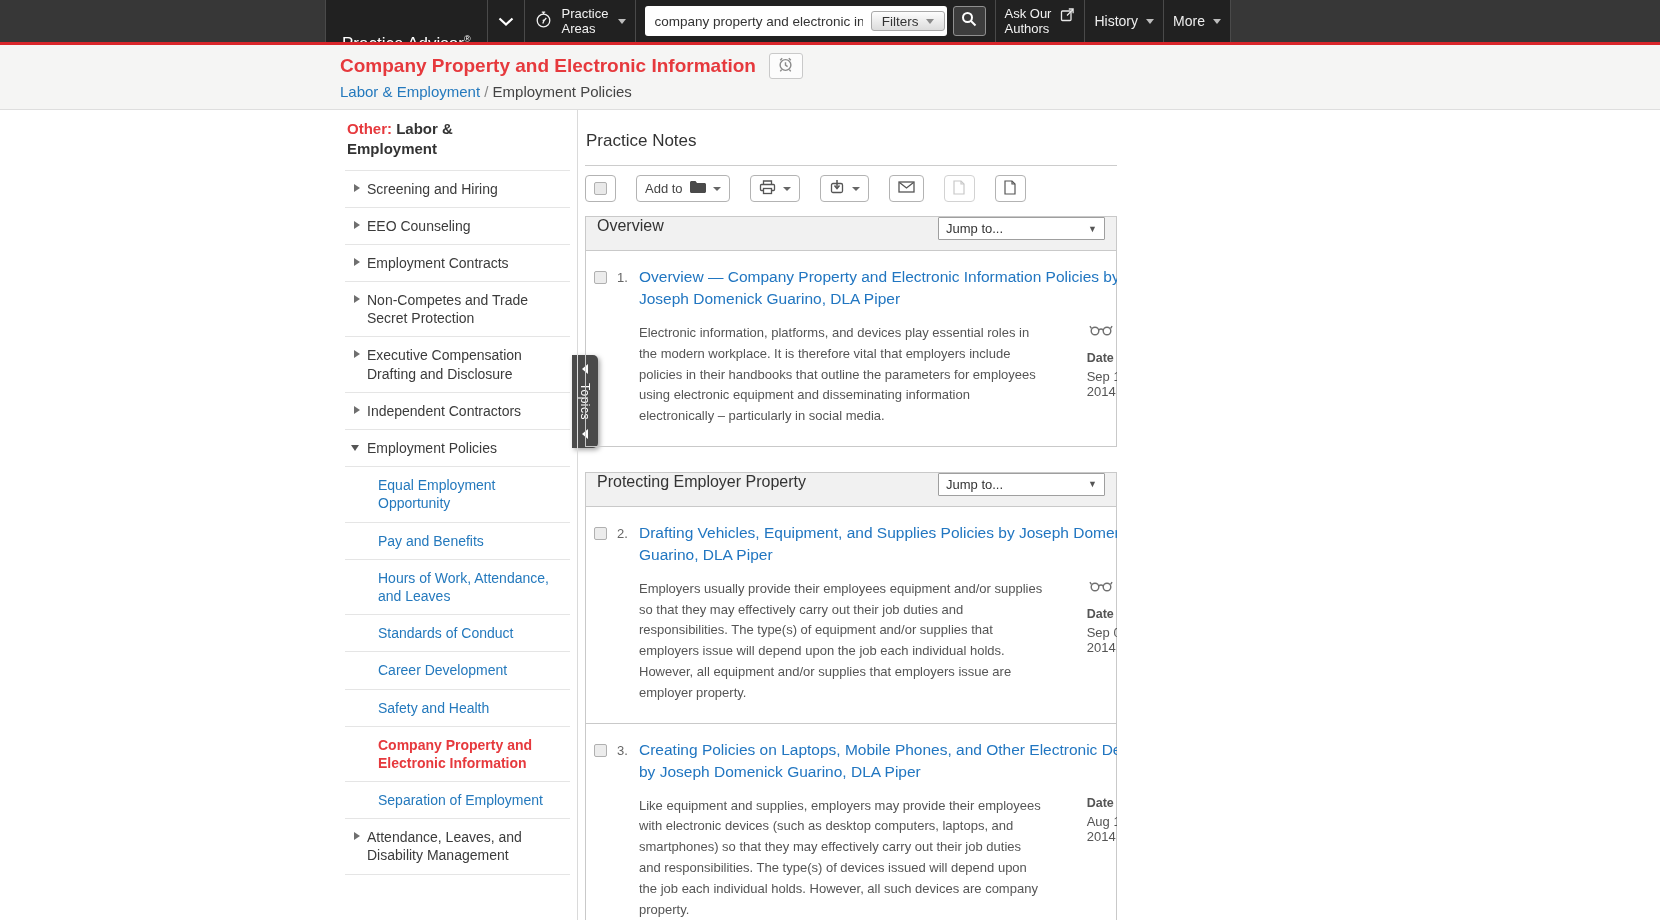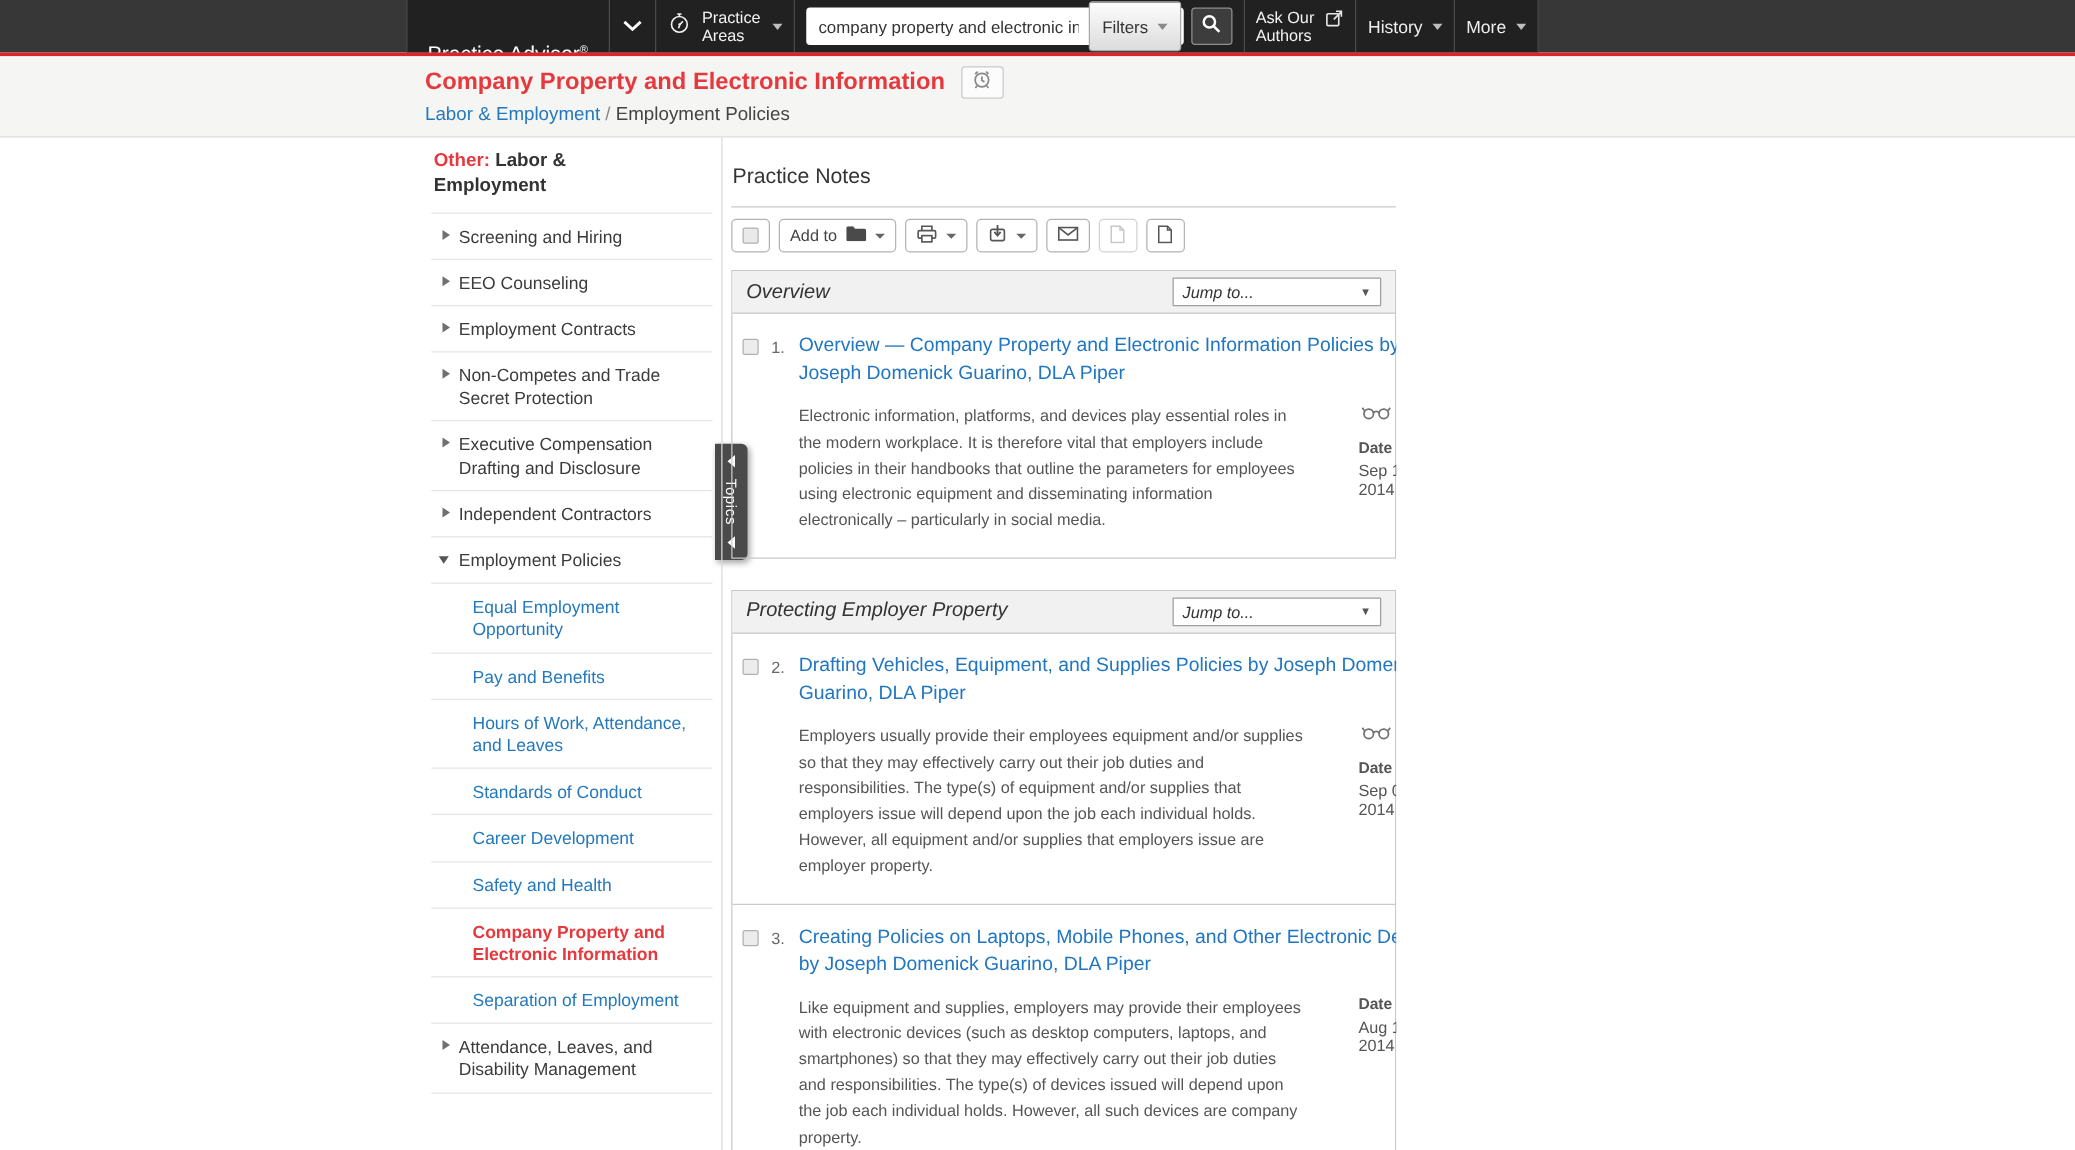--- a/index.html
+++ b/index.html
@@ -18,21 +18,21 @@
   .logo-top { font-size:11.5px; color:#e2e2e2; line-height:1.25; }
   .logo-bottom { font-size:17px; color:#fff; line-height:1.1; }
   .logo-bottom sup { font-size:9px; }
   .nav-chevron { padding:0 10px; }
   .nav-pa { gap:9px; }
   .nav-two-line { font-size:13px; line-height:1.18; color:#f2f2f2; }
   .caret { width:0; height:0; border-left:4.5px solid transparent; border-right:4.5px solid transparent; border-top:5px solid #bdbdbd; }
   .nav-search-cell { padding:0 9px; }
   .searchbox { width:302px; height:30px; background:#fff; border-radius:3px; display:flex; align-items:center; padding:2px; }
   .search-input { flex:1; min-width:0; border:none; outline:none; background:transparent; font-size:13.5px; color:#333; padding:0 8px; font-family:"Liberation Sans", sans-serif; }
-  .filters-btn { height:40px; flex:none; padding:0 10px; border:1px solid #a9a9a9; border-radius:3px;
+  .filters-btn { height:20px; flex:none; padding:0 10px; border:1px solid #a9a9a9; border-radius:3px;
     background:linear-gradient(#fdfdfd,#dcdcdc); font-size:13.5px; color:#333; display:flex; align-items:center; gap:7px; cursor:pointer; }
   .filters-btn .caret { border-top-color:#8a8a8a; }
   .search-btn { width:33px; height:30px; margin-left:6px; border:1px solid #8f8f8f; border-radius:3px; background:#3d3d3d;
     display:flex; align-items:center; justify-content:center; cursor:pointer; }
   .nav-aoa { gap:9px; font-size:13px; line-height:1.2; }
   .nav-simple { gap:8px; font-size:14px; }
   .nav-underline { position:absolute; top:42px; left:0; width:1660px; height:3px; background:#d9262b; }
 
   
   .pageheader { position:absolute; top:45px; left:0; width:1660px; height:65px; background:#f5f5f4; border-bottom:1px solid #dedede; }
@@ -57,29 +57,29 @@
   .topics-tab { position:absolute; left:572px; top:355px; width:26px; height:93px; background:#4a4a4a;
     border-radius:0 5px 5px 0; box-shadow:2px 2px 5px rgba(0,0,0,.35);
     display:flex; flex-direction:column; align-items:center; justify-content:space-between; padding:9px 0; cursor:pointer; }
   .tab-tri { width:0; height:0; border-top:5px solid transparent; border-bottom:5px solid transparent; border-right:6px solid #fff; }
   .tab-text { writing-mode:vertical-rl; font-size:12px; color:#fff; letter-spacing:.5px; }
 
   
   .main { position:absolute; left:577px; top:110px; width:540px; height:810px; border-left:1px solid #dadada; padding-left:7px; overflow:hidden; }
   .main-heading { margin:21px 0 14px 1px; font-size:17px; font-weight:normal; color:#333; }
   .main-rule { border:0; border-top:1px solid #ccc; margin:0 0 9px 0; }
-  .toolbar { display:flex; gap:7px; align-items:center; margin-bottom:14px; }
+  .toolbar { display:flex; gap:20px; align-items:center; margin-bottom:14px; }
   .tb-btn { height:27px; min-width:31px; border:1px solid #b3b3b3; border-radius:4px; background:#fff;
     display:flex; align-items:center; justify-content:center; gap:7px; padding:0 8px; font-size:13px; color:#444; cursor:pointer; }
   .tb-btn.disabled { border-color:#d2d2d2; cursor:default; }
   .tb-check { width:13px; height:13px; border:1px solid #b0b0b0; background:#e9e9e9; border-radius:2px; }
   .caret-sm { width:0; height:0; border-left:4px solid transparent; border-right:4px solid transparent; border-top:4.5px solid #666; }
 
   .section { border:1px solid #c9c9c9; margin-bottom:25px; }
-  .section-header { height:34px; background:#f1f1f1; border-bottom:1px solid #c9c9c9; display:flex; align-items:center; justify-content:space-between; padding:0 11px;font-style:italic; }
+  .section-header { height:34px; background:#f1f1f1; border-bottom:1px solid #c9c9c9; display:flex; align-items:flex-start; justify-content:space-between; padding:0 11px; }
   .section-title { font-size:16px; color:#333; }
   .jump-select { width:167px; height:23px; border:1px solid #9f9f9f; border-radius:1px; background:#fff; font-size:13px; color:#333;
     display:flex; align-items:center; justify-content:space-between; padding:0 7px; cursor:pointer; }
   .sel-caret { font-size:9px; color:#555; }
 
   .item { display:flex; padding:15px 12px 19px 8px; }
   .item + .item { border-top:1px solid #c9c9c9; }
   .item-check { width:13px; height:13px; flex:none; border:1px solid #b0b0b0; background:#ececec; border-radius:2px; margin:5px 10px 0 0; cursor:pointer; }
   .item-num { width:22px; flex:none; font-size:13px; color:#666; padding-top:4px; }
   .item-body { flex:1; }

